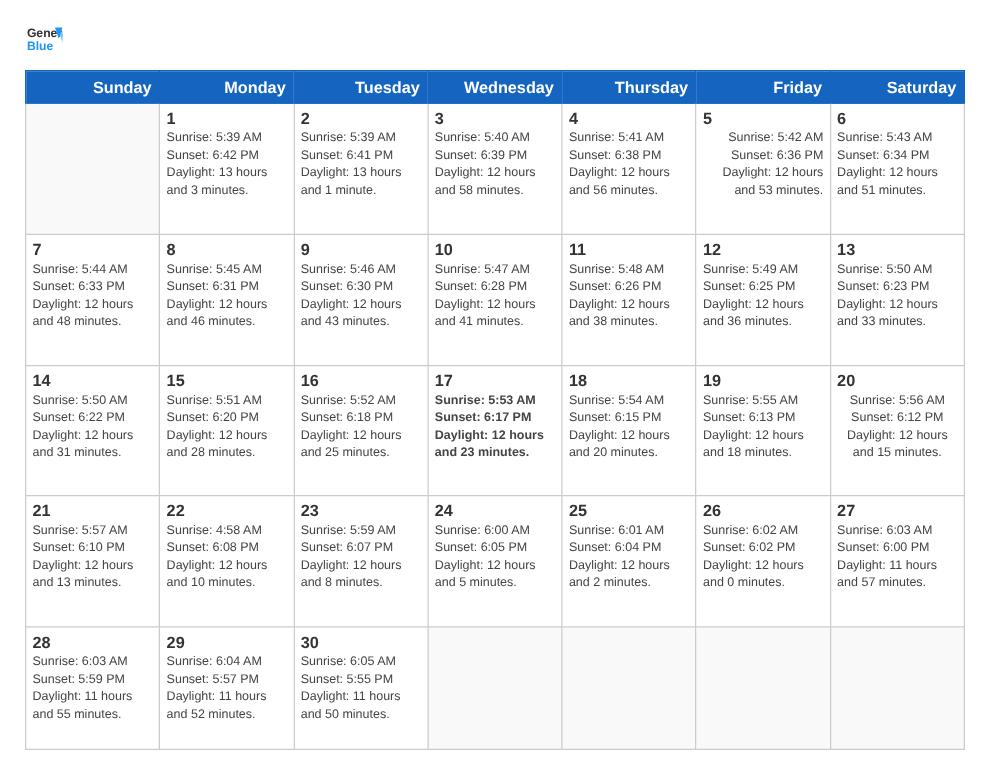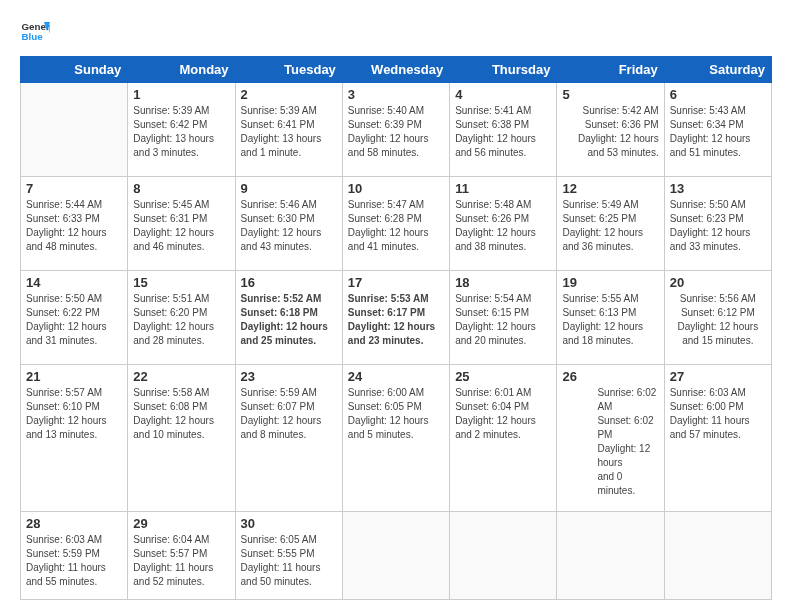--- a/index.html
+++ b/index.html
@@ -234,21 +234,21 @@
           </td>
           <td>
             <span class="day-num">15</span>
             <div class="day-info" style="white-space: pre-line;">Sunrise: 5:51 AM
 Sunset: 6:20 PM
 Daylight: 12 hours
 and 28 minutes.</div>
           </td>
           <td>
             <span class="day-num">16</span>
-            <div class="day-info" style="white-space: pre-line; font-weight: bold;">Sunrise: 5:52 AM
+            <div class="day-info" style="white-space: pre-line;">Sunrise: 5:52 AM
 Sunset: 6:18 PM
 Daylight: 12 hours
 and 25 minutes.</div>
           </td>
           <td>
             <span class="day-num">17</span>
             <div class="day-info" style="white-space: pre-line; font-weight: bold;">Sunrise: 5:53 AM
 Sunset: 6:17 PM
 Daylight: 12 hours
 and 23 minutes.</div>
@@ -278,21 +278,21 @@
         <tr class="week-row">
           <td>
             <span class="day-num">21</span>
             <div class="day-info" style="white-space: pre-line;">Sunrise: 5:57 AM
 Sunset: 6:10 PM
 Daylight: 12 hours
 and 13 minutes.</div>
           </td>
           <td>
             <span class="day-num">22</span>
-            <div class="day-info" style="white-space: pre-line;">Sunrise: 5:58 AM
+            <div class="day-info" style="white-space: pre-line;">Sunrise: 4:58 AM
 Sunset: 6:08 PM
 Daylight: 12 hours
 and 10 minutes.</div>
           </td>
           <td>
             <span class="day-num">23</span>
             <div class="day-info" style="white-space: pre-line;">Sunrise: 5:59 AM
 Sunset: 6:07 PM
 Daylight: 12 hours
 and 8 minutes.</div>
@@ -306,21 +306,21 @@
           </td>
           <td>
             <span class="day-num">25</span>
             <div class="day-info" style="white-space: pre-line;">Sunrise: 6:01 AM
 Sunset: 6:04 PM
 Daylight: 12 hours
 and 2 minutes.</div>
           </td>
           <td>
             <span class="day-num">26</span>
-            <div class="day-info" style="white-space: pre-line; margin-left: 35px;">Sunrise: 6:02 AM
+            <div class="day-info" style="white-space: pre-line;">Sunrise: 6:02 AM
 Sunset: 6:02 PM
 Daylight: 12 hours
 and 0 minutes.</div>
           </td>
           <td>
             <span class="day-num">27</span>
             <div class="day-info" style="white-space: pre-line;">Sunrise: 6:03 AM
 Sunset: 6:00 PM
 Daylight: 11 hours
 and 57 minutes.</div>

